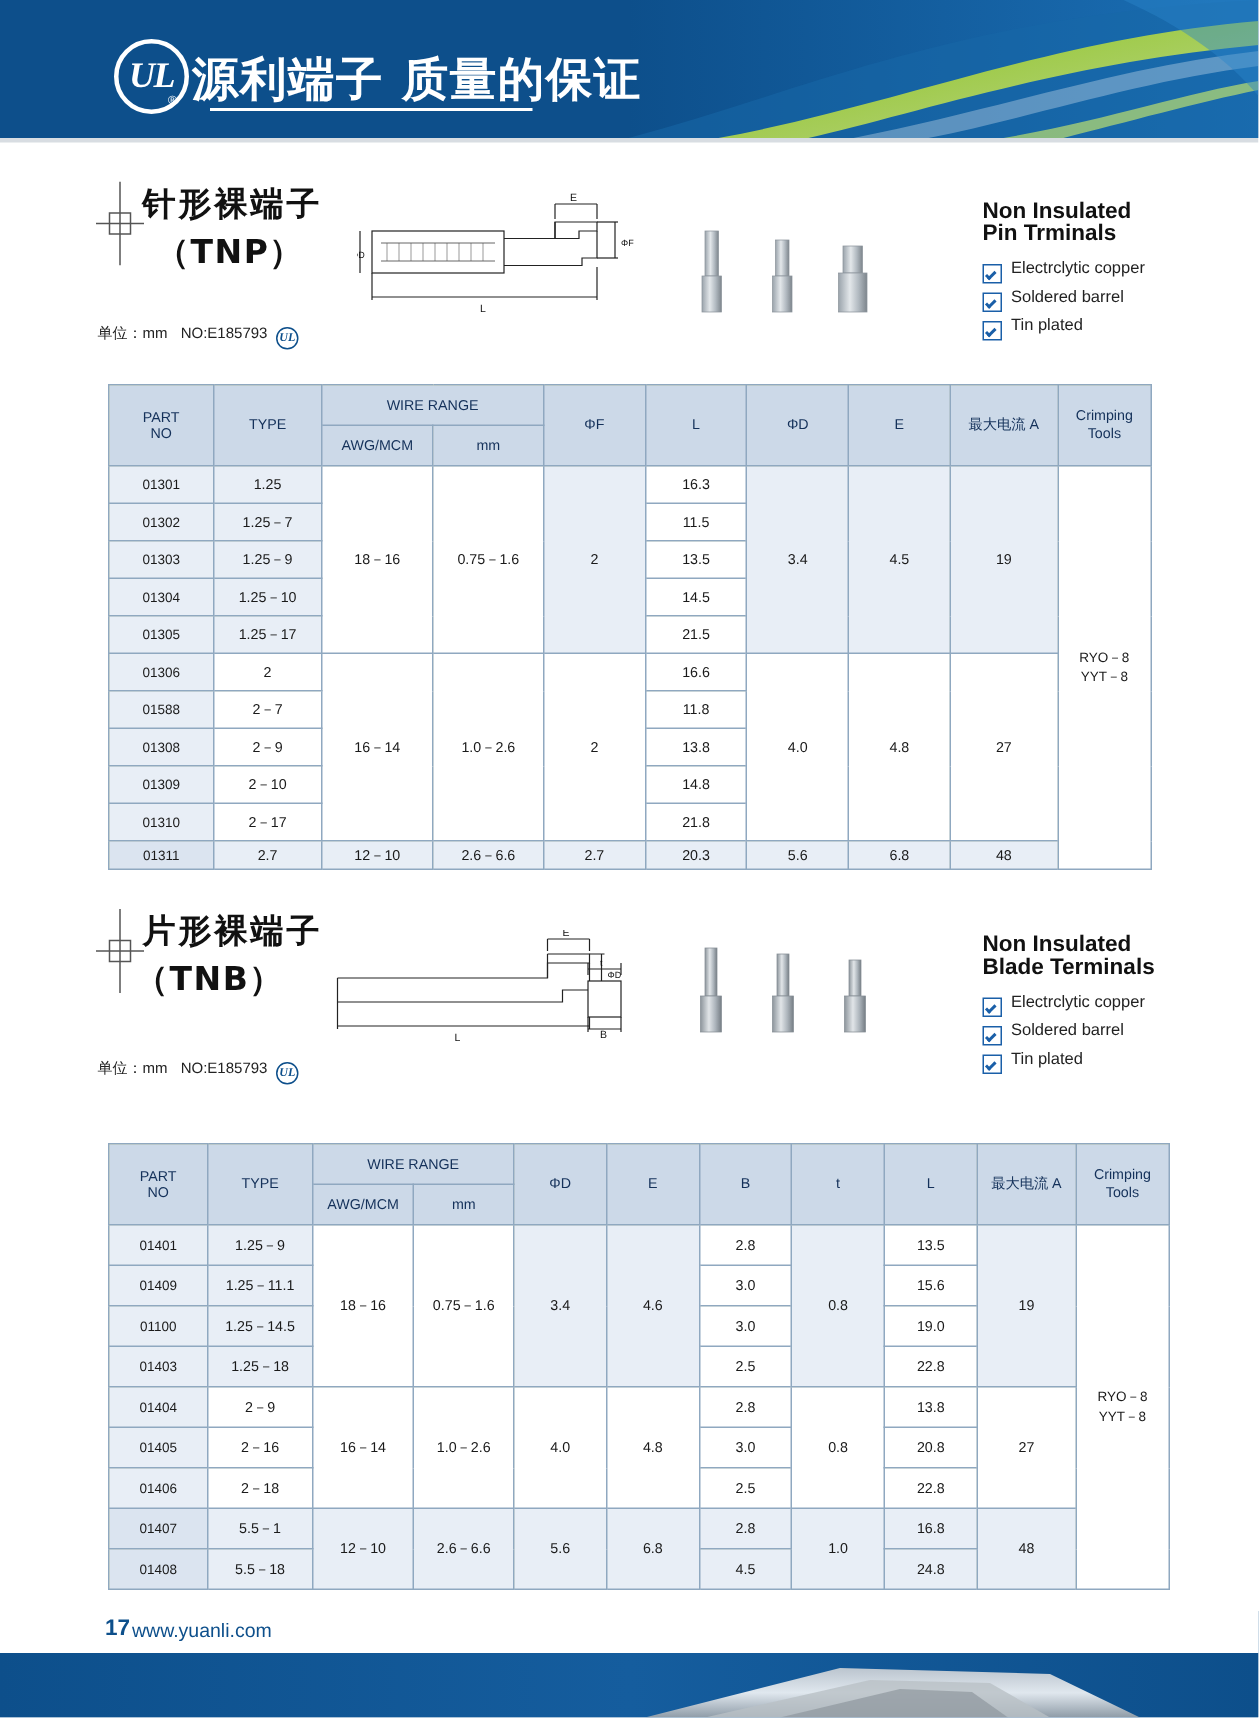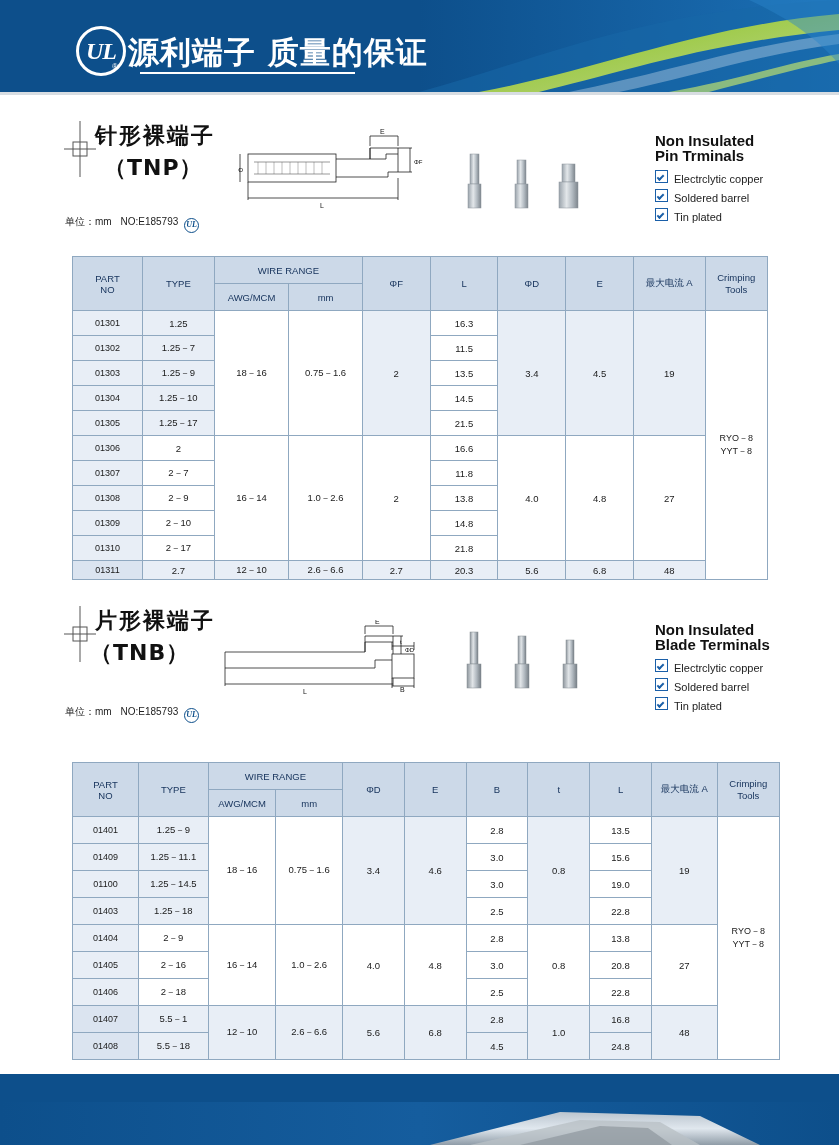--- a/index.html
+++ b/index.html
@@ -60,21 +60,21 @@
     color:#0d4f8b;font-size:8px;font-style:italic;font-weight:bold;
     text-align:center;line-height:12px;vertical-align:-2px;margin-left:3px;
     font-family:"Liberation Serif",serif;
   }
 
   
   .feat-title{
     font-size:15px;font-weight:bold;color:#111;line-height:15px;
   }
   .feat-item{
-    font-size:11px;color:#222;line-height:19px;display:flex;align-items:flex-start;
+    font-size:11px;color:#222;line-height:19px;display:flex;align-items:flex-end;
   }
   .tick{
     display:inline-block;width:11px;height:11px;border:1px solid #1a5fa8;
     margin-right:6px;position:relative;flex:0 0 auto;
   }
   .tick:after{
     content:"";position:absolute;left:1px;top:4px;width:5px;height:2px;
     border-left:2px solid #1a5fa8;border-bottom:2px solid #1a5fa8;
     transform:rotate(-45deg);
   }
@@ -315,21 +315,21 @@
       <td class="white">2</td>
       <td class="white" rowspan="5">16－14</td>
       <td class="white" rowspan="5">1.0－2.6</td>
       <td class="white" rowspan="5">2</td>
       <td class="white">16.6</td>
       <td class="white" rowspan="5">4.0</td>
       <td class="white" rowspan="5">4.8</td>
       <td class="white" rowspan="5">27</td>
     </tr>
     <tr style="height:25px;">
-      <td class="partno">01307</td>
+      <td class="partno">01588</td>
       <td class="white">2－7</td>
       <td class="white">11.8</td>
     </tr>
     <tr style="height:25px;">
       <td class="partno">01308</td>
       <td class="white">2－9</td>
       <td class="white">13.8</td>
     </tr>
     <tr style="height:25px;">
       <td class="partno">01309</td>
@@ -543,20 +543,24 @@
     <tr style="height:27px;">
       <td class="partno-hl">01408</td>
       <td class="shade">5.5－18</td>
       <td class="shade">4.5</td>
       <td class="shade">24.8</td>
     </tr>
   </tbody>
 </table>
 
 <div class="footer">
+  <div class="footer-strip">
+    <div class="pagenum">17</div>
+    <div class="site">www.yuanli.com</div>
+  </div>
   <svg class="footer-art" viewBox="0 0 839 43" preserveAspectRatio="none">
     <defs>
       <linearGradient id="fg" x1="0" y1="0" x2="1" y2="0">
         <stop offset="0" stop-color="#0d4f8b"></stop>
           <stop offset="0.5" stop-color="#155d9e"></stop>
           <stop offset="1" stop-color="#0d4f8b"></stop>
       </linearGradient>
       <linearGradient id="fm" x1="0" y1="0" x2="0" y2="1">
         <stop offset="0" stop-color="#c9ced3"></stop>
           <stop offset="0.5" stop-color="#f2f4f6"></stop>

